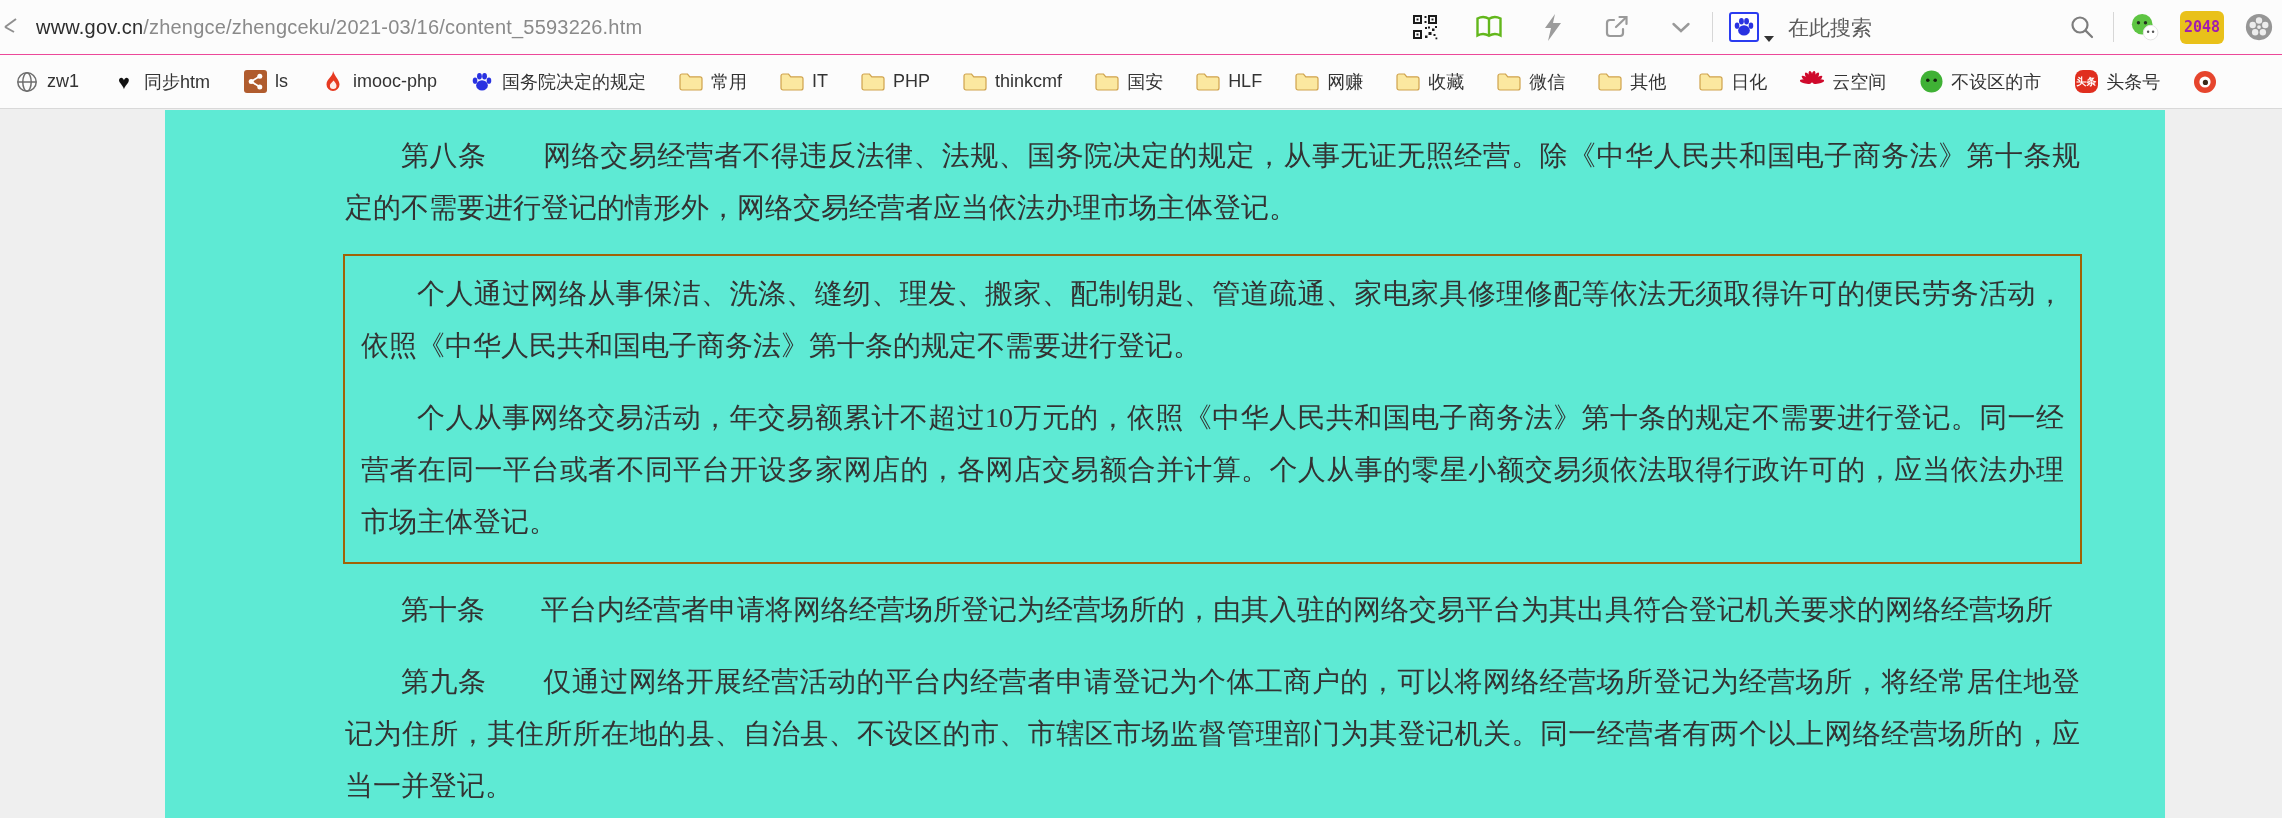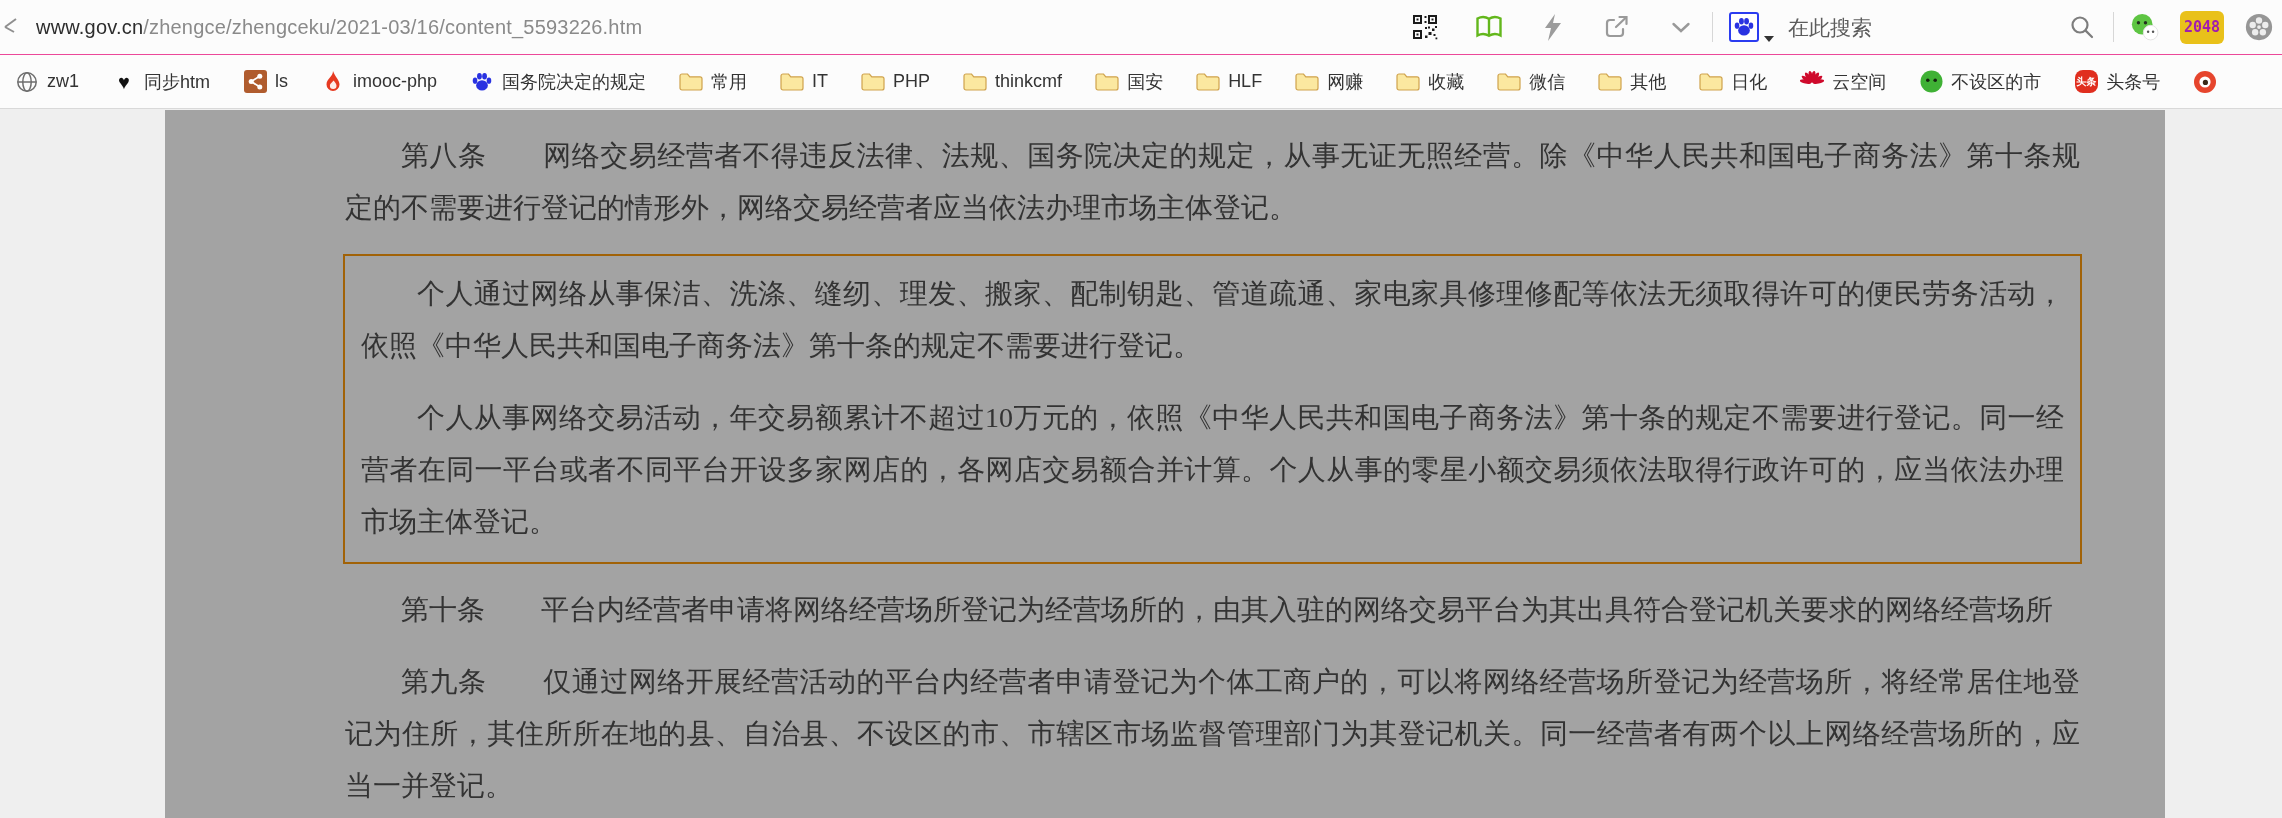--- a/index.html
+++ b/index.html
@@ -37,21 +37,21 @@
     background:#fcfcfc;border-bottom:1px solid #d9d9d9;box-sizing:border-box;
     display:flex;align-items:center;gap:33px;padding-left:15px;overflow:hidden;
   }
   .bm{flex:none;display:flex;align-items:center;gap:8px;font-size:18px;color:#333;cursor:pointer;white-space:nowrap;}
   .bm .ic{flex:none;display:flex;align-items:center;justify-content:center;width:24px;height:24px;}
   .heart{font-size:20px;color:#111;line-height:1;}
   .tt-ico{width:23px;height:23px;border-radius:8px;background:#e02e1f;color:#fff;font-size:10px;font-weight:bold;
     display:flex;align-items:center;justify-content:center;letter-spacing:0;}
   
   .content{position:absolute;left:0;top:110px;width:2282px;height:708px;background:#efefef;}
-  .page{position:absolute;left:165px;top:0;width:2000px;height:708px;background:#a3a3a3;
+  .page{position:absolute;left:165px;top:0;width:2000px;height:708px;background:#5eead4;
     box-sizing:border-box;padding:20px 85px 0 180px;overflow:hidden;}
   .doc p{
     font-family:"Liberation Serif", serif;
     font-size:28px;line-height:52px;color:#333;
     margin:20px 0 0;text-indent:2em;text-align:justify;
   }
   .doc > p:first-child{margin-top:0;}
   .hl-box{border:2px solid #a16207;margin:20px -2px 0;padding:12px 16px 14px;}
   .hl-box p:first-child{margin-top:0;}
   svg{display:block;}

